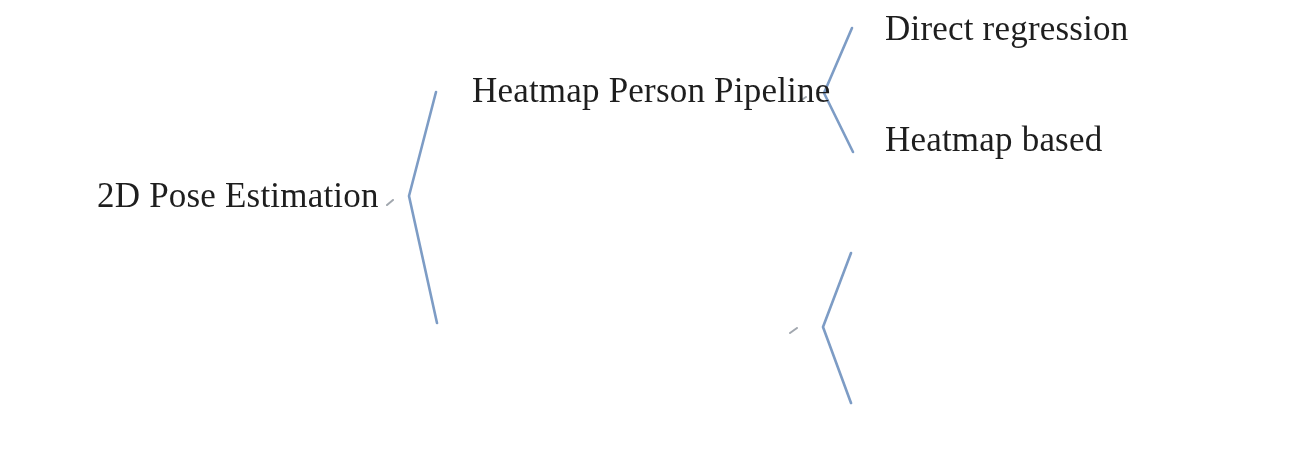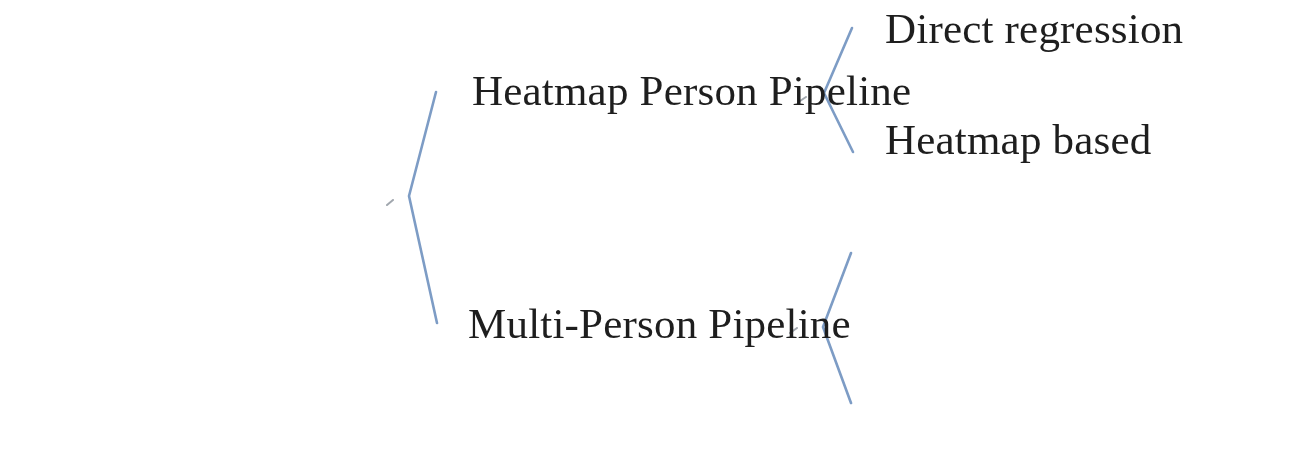--- a/index.html
+++ b/index.html
@@ -10,21 +10,21 @@
   .canvas {
     position: relative;
     width: 1308px;
     height: 468px;
     background: #ffffff;
     overflow: hidden;
   }
   .label {
     position: absolute;
     font-family: "Liberation Serif", "DejaVu Serif", serif;
-    font-size: 43px;
+    font-size: 35px;
     color: #1e1e1e;
     white-space: nowrap;
     transform: translateY(-50%);
     letter-spacing: 0.2px;
     line-height: 1;
   }
   .lbl-root      { left: 97px;  top: 195px; }
   .lbl-single    { left: 472px; top: 90px;  }
   .lbl-multi     { left: 468px; top: 323px; }
   .lbl-direct    { left: 885px; top: 28px;  }
@@ -62,24 +62,24 @@
 
     <polyline class="connector" points="852,28 824,93 853,152" stroke="#7d9cc5"></polyline>
 
     <polyline class="connector" points="851,253 823,327 851,403" stroke="#7d9cc5"></polyline>
 
     <line class="tick" x1="387" y1="205" x2="393" y2="200"></line>
     <line class="tick" x1="800" y1="101" x2="806" y2="97"></line>
     <line class="tick" x1="790" y1="333" x2="797" y2="328"></line>
   </svg>
 
+  <span class="label lbl-root">2D Pose Estimation</span>
 
   <span class="label lbl-single">Heatmap Person Pipeline</span>
 
-  <span class="label lbl-multi">Multi-Person Pipeline</span>
 
   <span class="label lbl-direct">Direct regression</span>
 
   <span class="label lbl-heatmap">Heatmap based</span>
 
 
 
 </div>
 
 </body></html>

